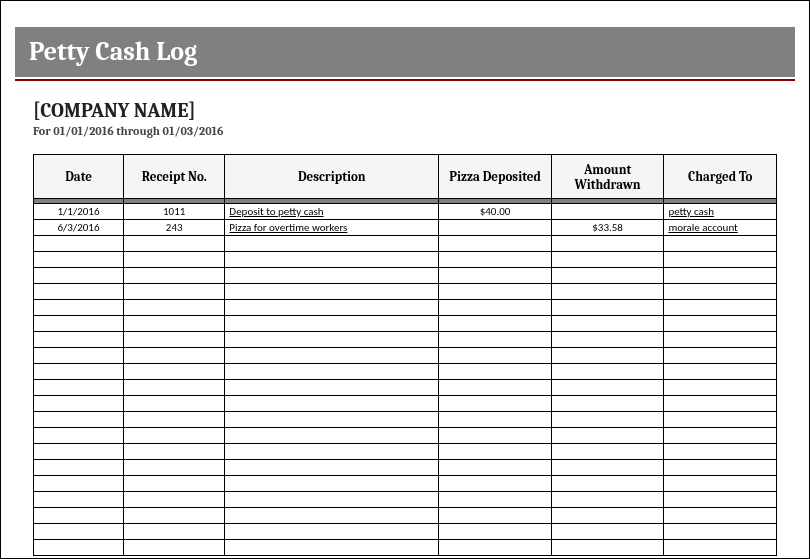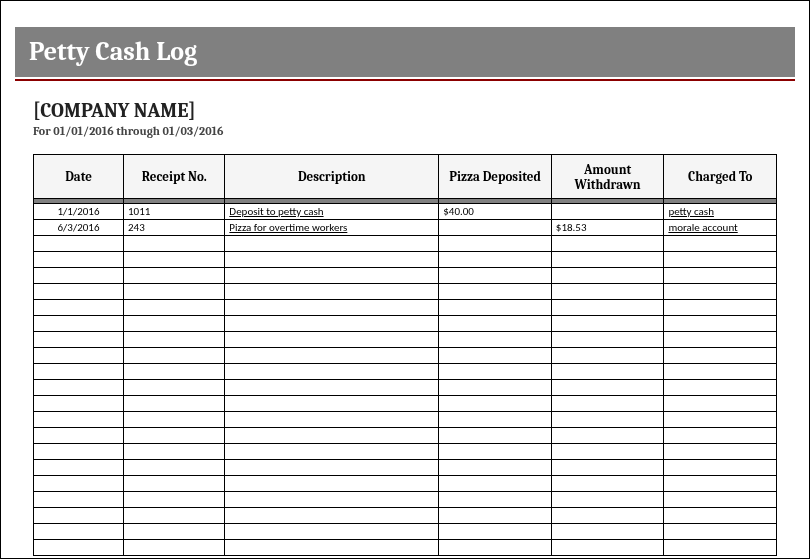--- a/index.html
+++ b/index.html
@@ -78,21 +78,21 @@
       height: 16px;
       vertical-align: middle;
     }
     .col-date { width: 80px; }
     .col-receipt { width: 90px; }
     .col-desc { width: 190px; }
     .col-deposit { width: 100px; }
     .col-withdraw { width: 100px; }
     .col-charged { width: 100px; }
     .align-right { text-align: center; }
-    .align-center { }
+    .align-center { text-align: center; }
     .align-left { text-align: left; text-decoration: underline; }
   </style>
 </head>
 <body>
 
 <div class="title-bar">
   <span>Petty Cash Log</span>
 </div>
 <div class="red-line"></div>
 
@@ -134,21 +134,21 @@
           <td class="align-left">Deposit to petty cash</td>
           <td class="align-center">$40.00</td>
           <td class="align-center"></td>
           <td class="align-left">petty cash</td>
         </tr>
         <tr>
           <td class="align-right">6/3/2016</td>
           <td class="align-center">243</td>
           <td class="align-left">Pizza for overtime workers</td>
           <td class="align-center"></td>
-          <td class="align-center">$18.53</td>
+          <td class="align-center">$33.58</td>
           <td class="align-left">morale account</td>
         </tr>
         <tr>
           <td></td>
           <td></td>
           <td></td>
           <td></td>
           <td></td>
           <td></td>
         </tr>

